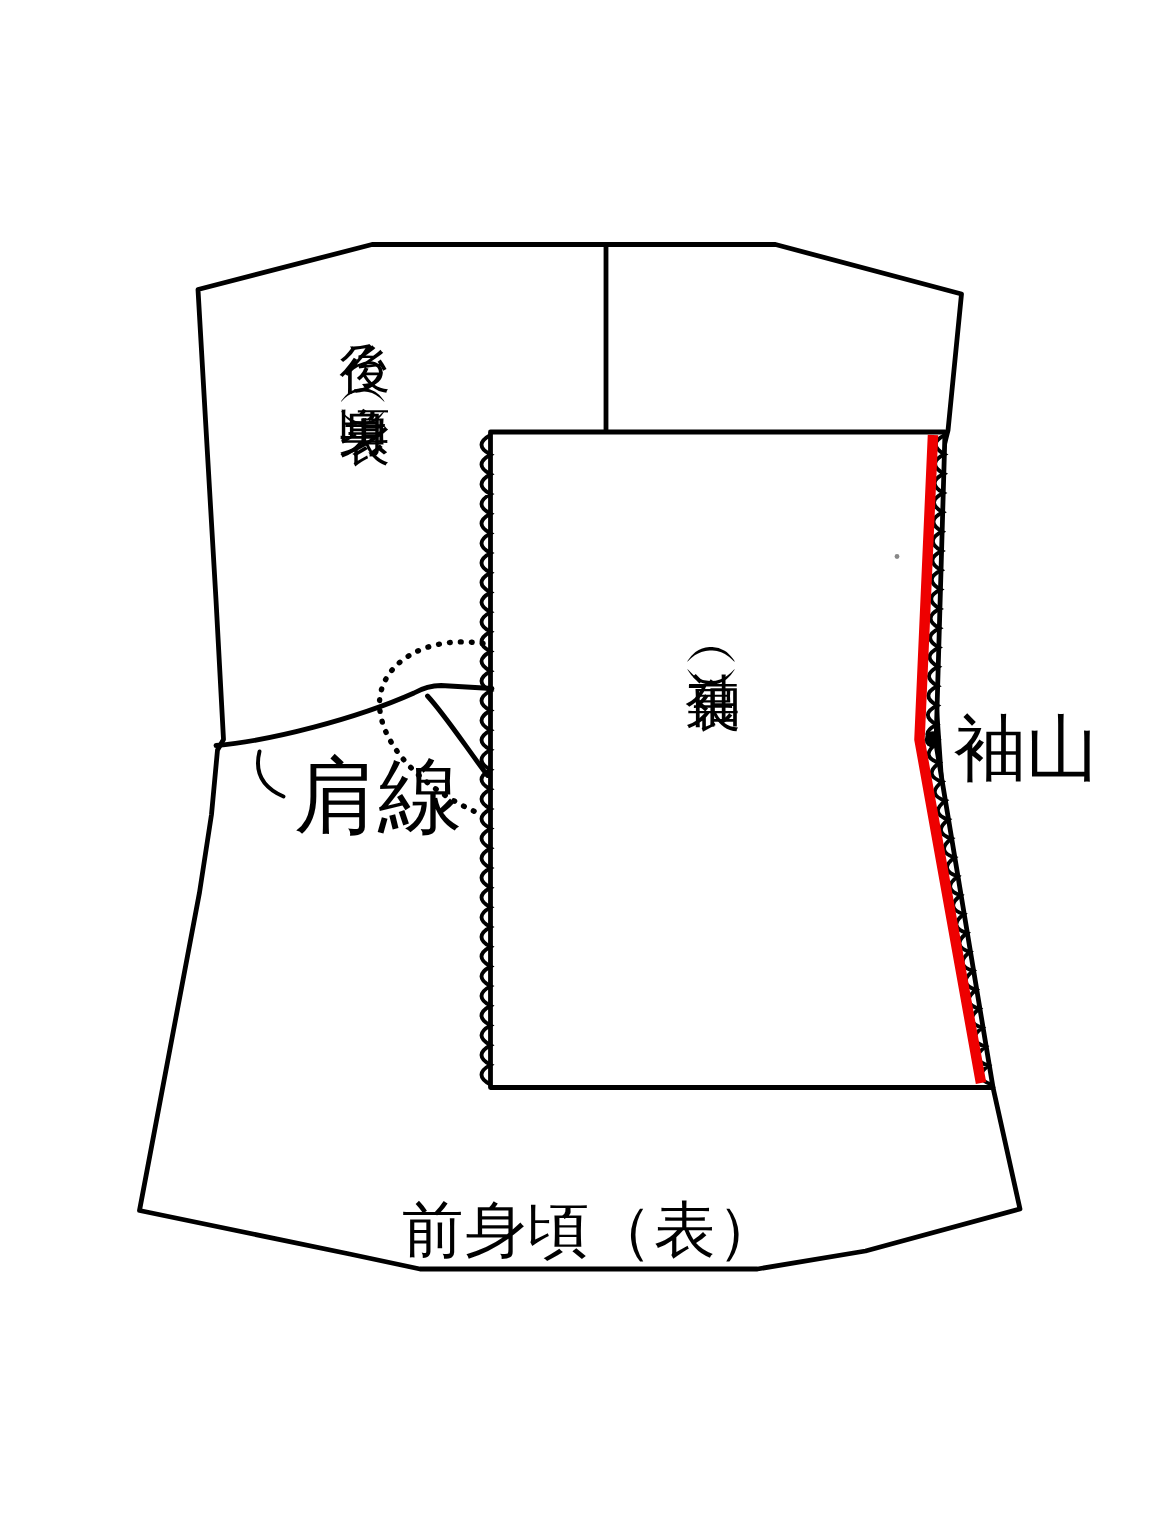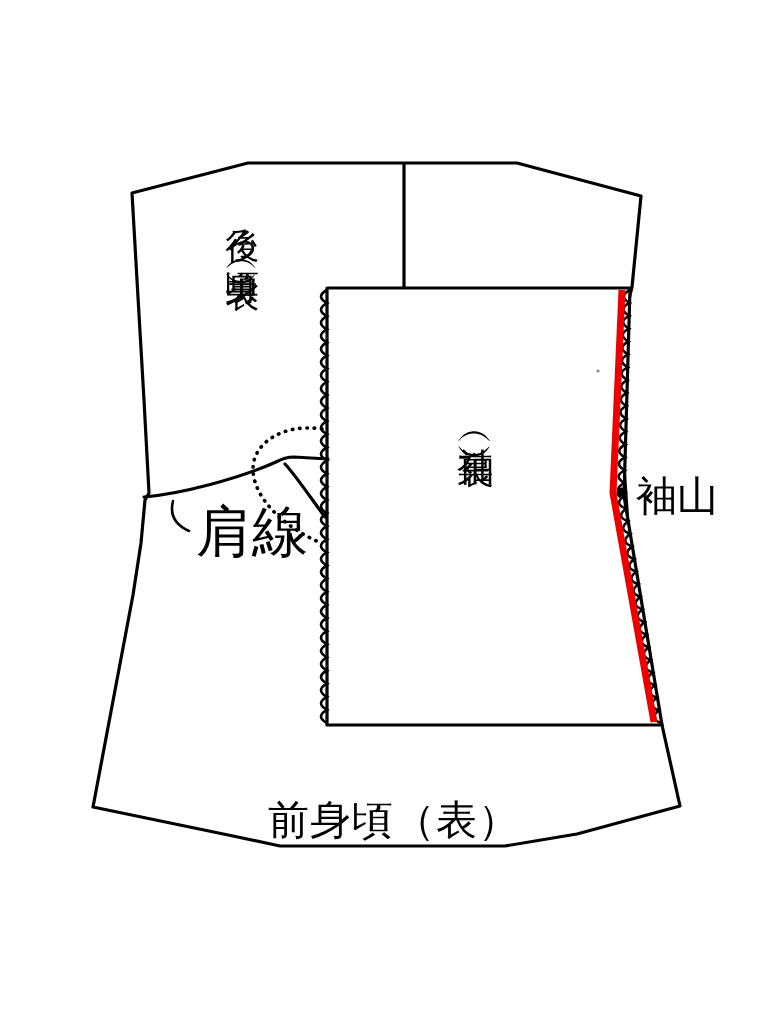--- a/index.html
+++ b/index.html
@@ -6,21 +6,21 @@
   .stage{
     position:relative;width:768px;height:1024px;background:#ffffff;
     font-family:"DejaVu Sans","Liberation Sans",sans-serif;color:#000;overflow:hidden;
   }
   .stage svg{position:absolute;left:0;top:0;}
   .lbl{position:absolute;color:#000;white-space:nowrap;line-height:1.08;}
   .lbl.v{writing-mode:vertical-rl;}
   .lbl-back-body{left:224px;top:202px;font-size:34px;letter-spacing:2px;}
   .lbl-sleeve{left:455px;top:418px;font-size:37px;letter-spacing:2px;}
   .lbl-shoulder{left:196px;top:502px;font-size:56px;}
-  .lbl-sleeve-cap{left:636px;top:474px;font-size:41px;}
+  .lbl-sleeve-cap{left:636px;top:474px;font-size:48px;}
   .lbl-front-body{left:268px;top:758px;font-size:41px;letter-spacing:1px;margin-top:40px;}
 </style>
 </head>
 <body>
 
 <div class="stage">
 
   <svg width="768" height="1024" viewBox="0 0 768 1024">
 
     <path d="M132,193 L248,163 L517,163 L641,196 L632,287 L616,350 L640,700 L662,725 L680,806

